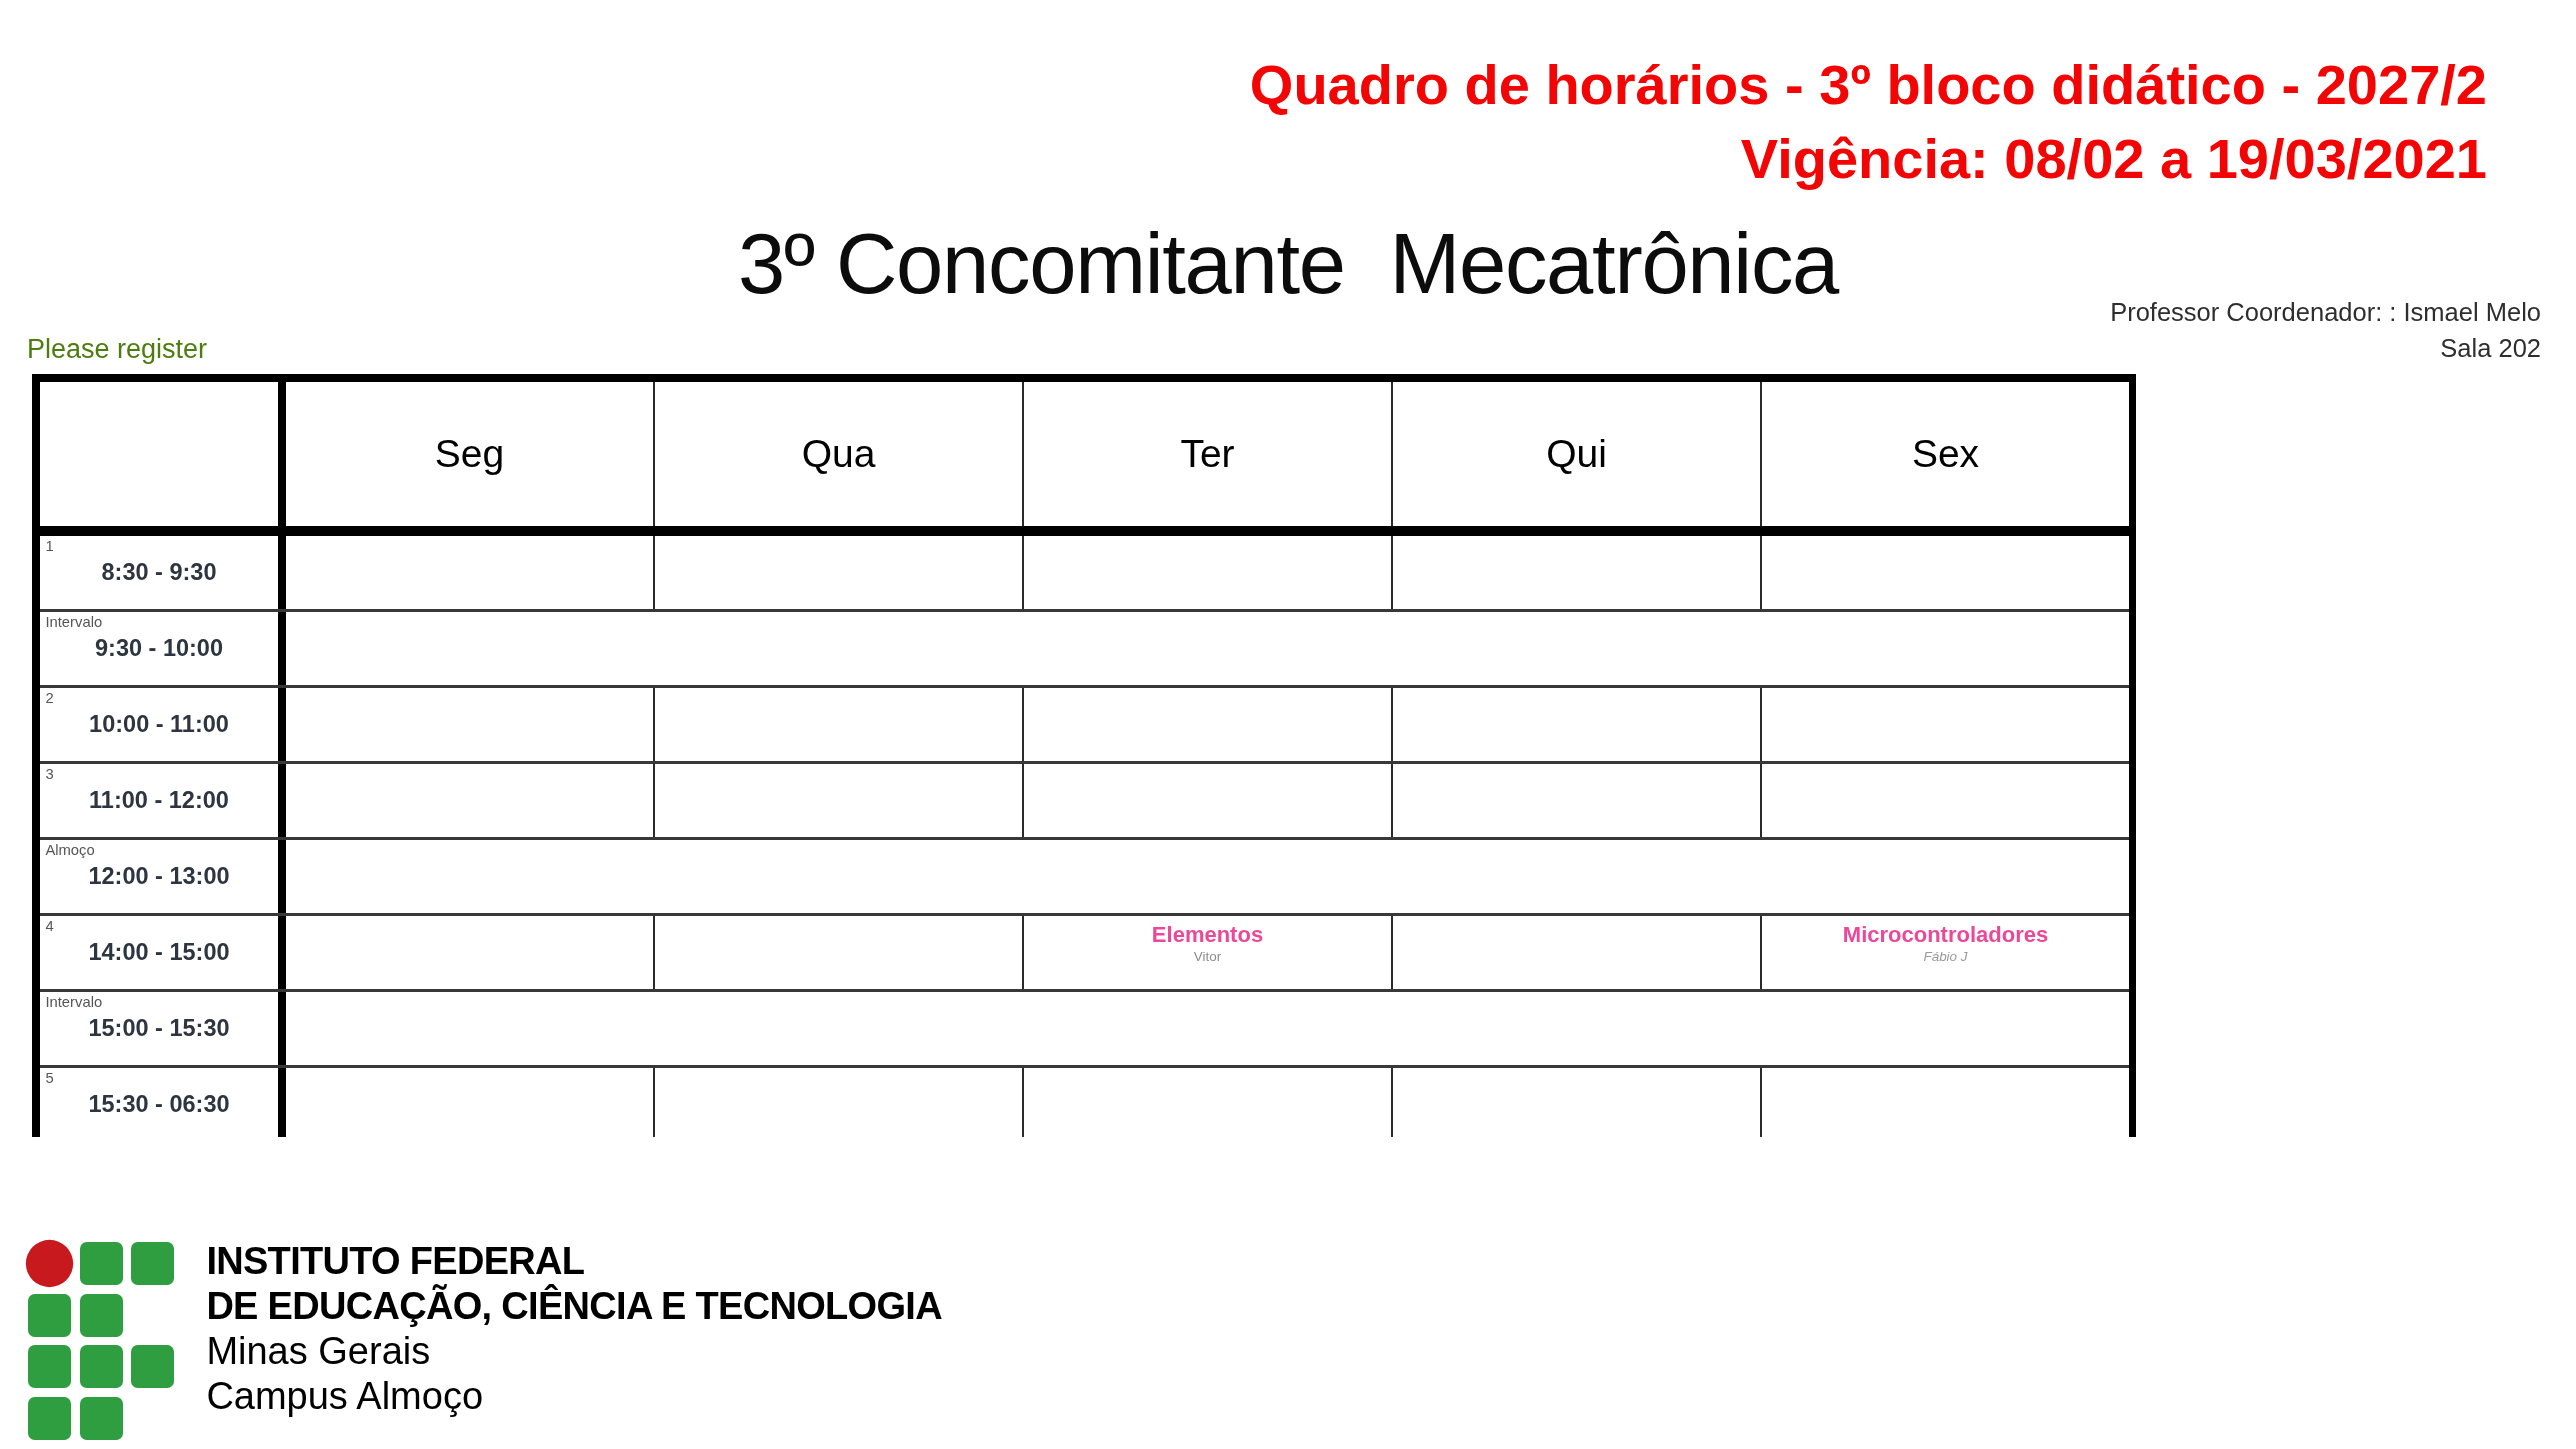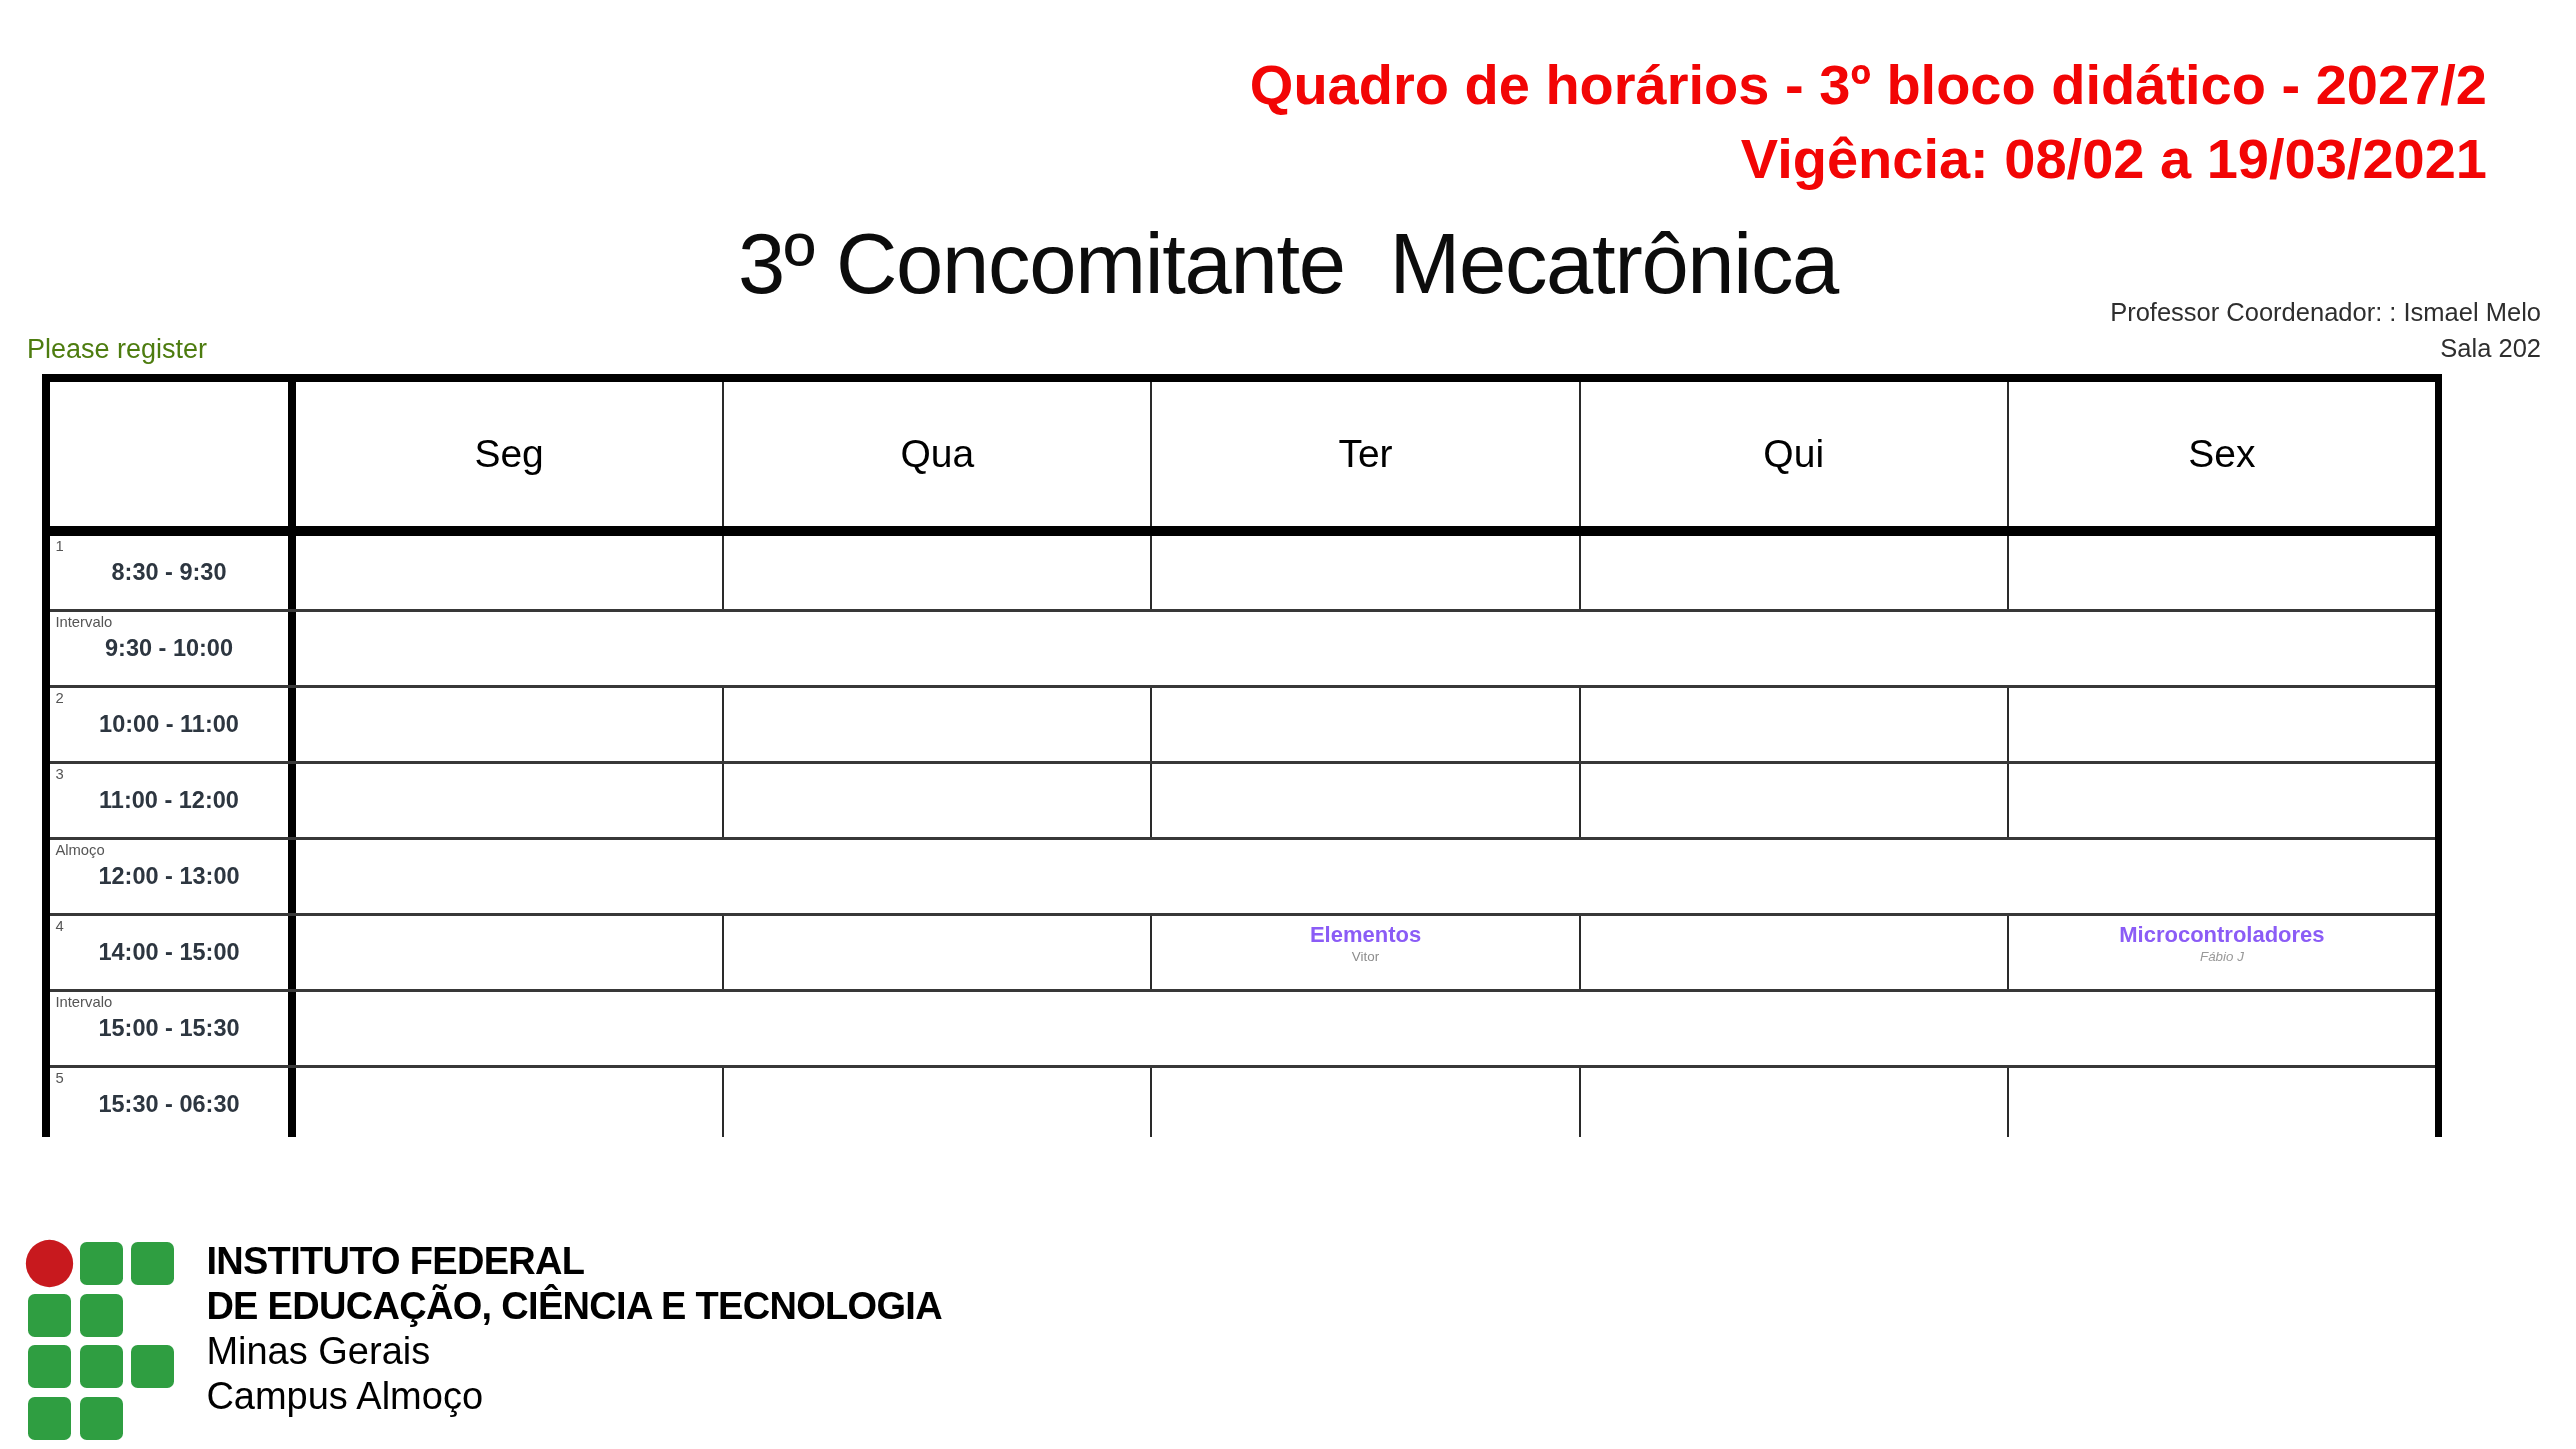--- a/index.html
+++ b/index.html
@@ -18,39 +18,39 @@
 
   
   .coord { position:absolute; top:294px; right:35px; text-align:right;
            color:#2e2e2e; font-size:25.5px; line-height:36px; }
 
   
   .watermark { position:absolute; top:334px; left:27px; color:#4d7c0f;
                font-size:27px; font-weight:normal; }
 
   
-  .table { position:absolute; left:42px; top:374px; width:2400px; height:763px;
+  .table { position:absolute; left:32px; top:374px; width:2104px; height:763px;
            overflow:hidden; border-top:8.7px solid #000; border-left:8.7px solid #000;
            border-right:7.4px solid #000; background:#fff;text-align:right; }
   .thead { display:flex; height:154px; border-bottom:10px solid #000; }
   .corner { width:246px; border-right:8.7px solid #000; }
   .day-h { flex:1; display:flex; align-items:center; justify-content:center;
            font-size:39px; color:#000; border-right:2px solid #2a2a2a; }
   .day-h:last-child { border-right:none; }
 
   .row { display:flex; height:76px; border-bottom:3.4px solid #383838; background:#fff; }
   .timecell { width:246px; border-right:8.7px solid #000; position:relative;
               display:flex; align-items:center; justify-content:center; }
   .tag { position:absolute; top:2px; left:5.4px; font-size:14.8px; color:#555; }
   .time { font-size:23.5px; font-weight:bold; color:#2d3640; }
   .daycell { flex:1; border-right:2px solid #2a2a2a; display:flex; flex-direction:column;
              align-items:center; padding-top:5.4px; }
   .daycell:last-child { border-right:none; }
   .spanall { flex:1; }
-  .subject { font-size:22px; font-weight:bold; color:#8b5cf6; line-height:27px; }
+  .subject { font-size:22px; font-weight:bold; color:#ec4899; line-height:27px; }
   .teacher { font-size:13.4px; color:#8d8d8d; line-height:17.4px; }
   .teacher.it { font-style:italic; color:#999; }
 
   
   .footer { position:absolute; left:28px; top:1238px; display:flex; }
   .logo-grid { display:grid; grid-template-columns:repeat(3,43px);
                grid-auto-rows:43px; gap:8.7px; margin-top:4px; }
   .logo-cell { width:43px; height:43px; border-radius:6.7px; }
   .logo-cell.green { background:#2f9e41; }
   .logo-cell.red { background:#c8191e; border-radius:50%; transform:scale(1.1); }

